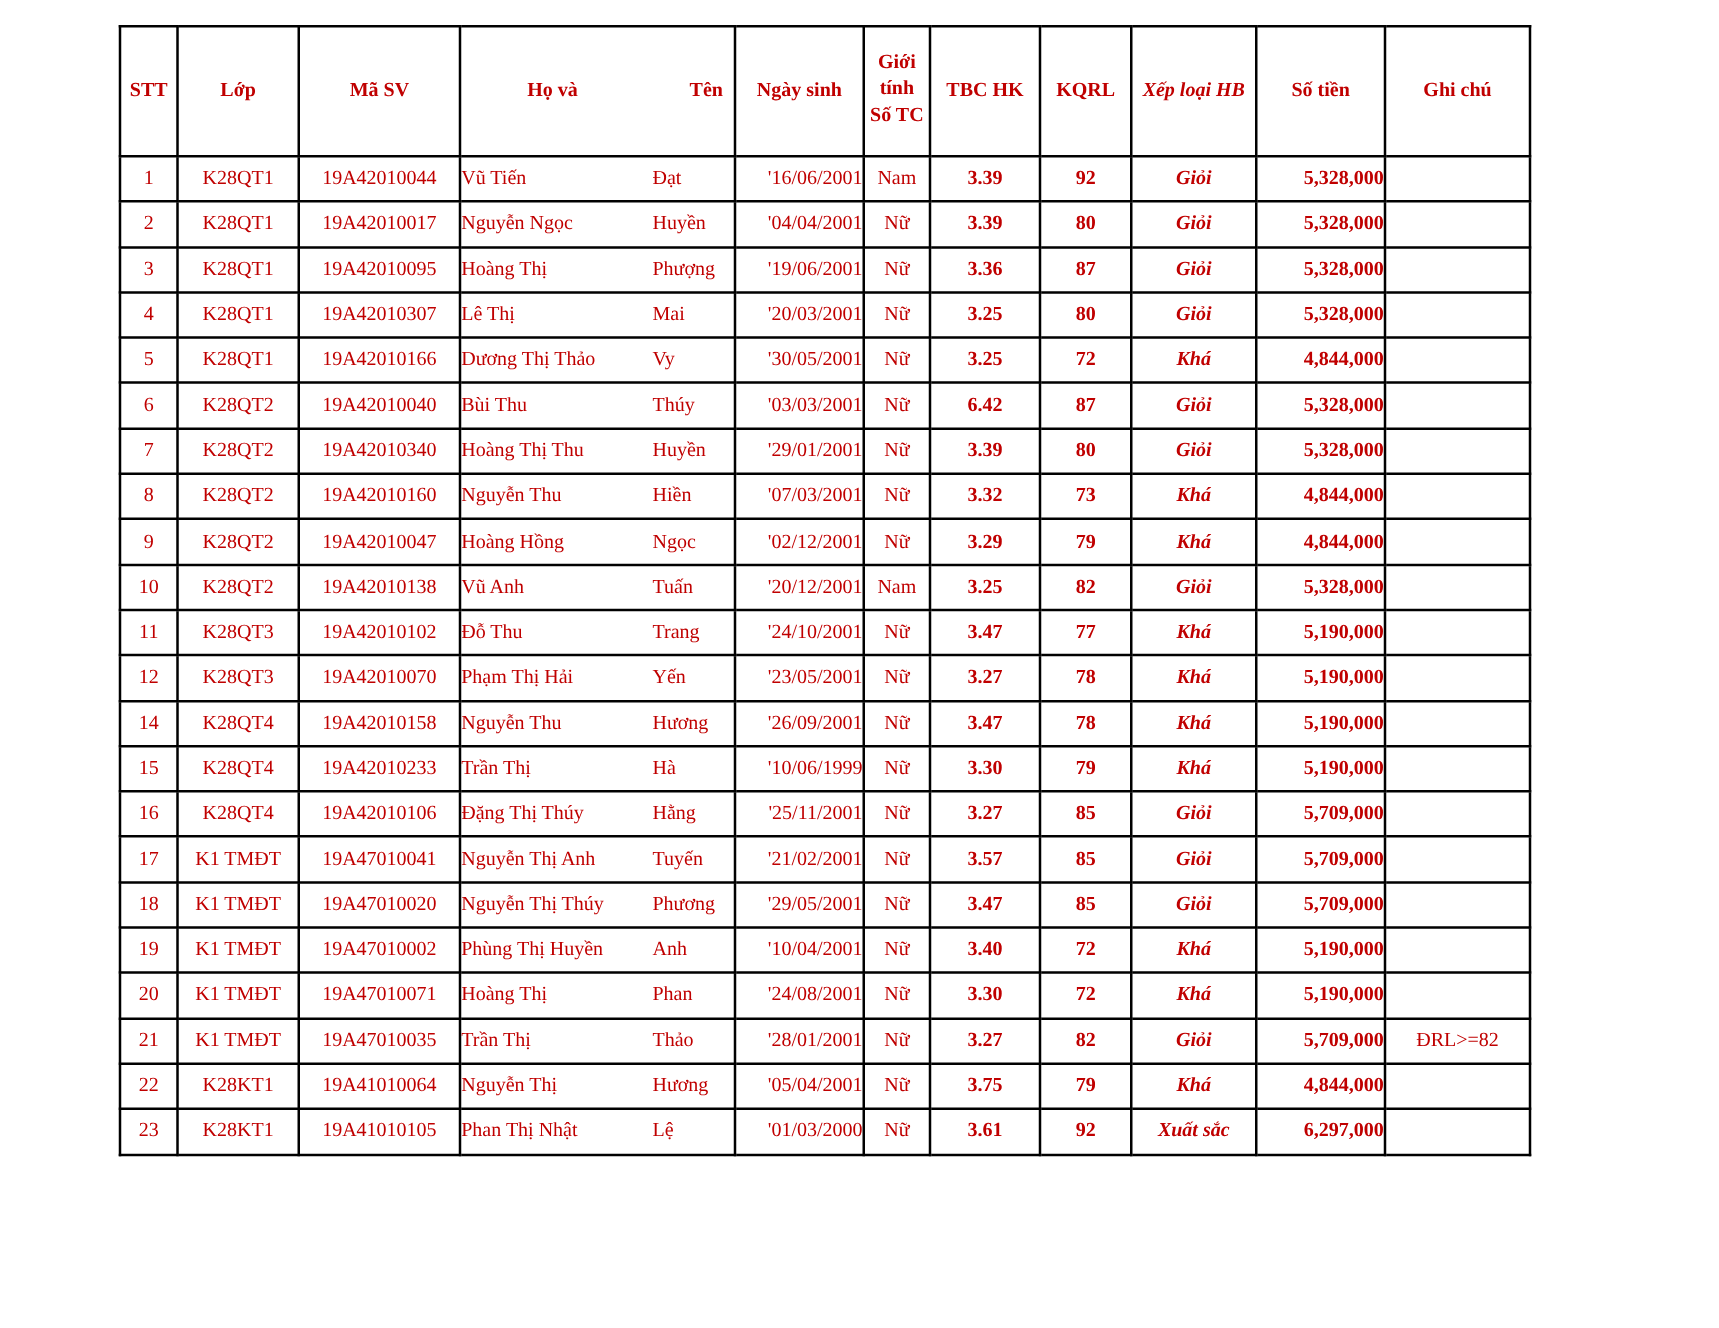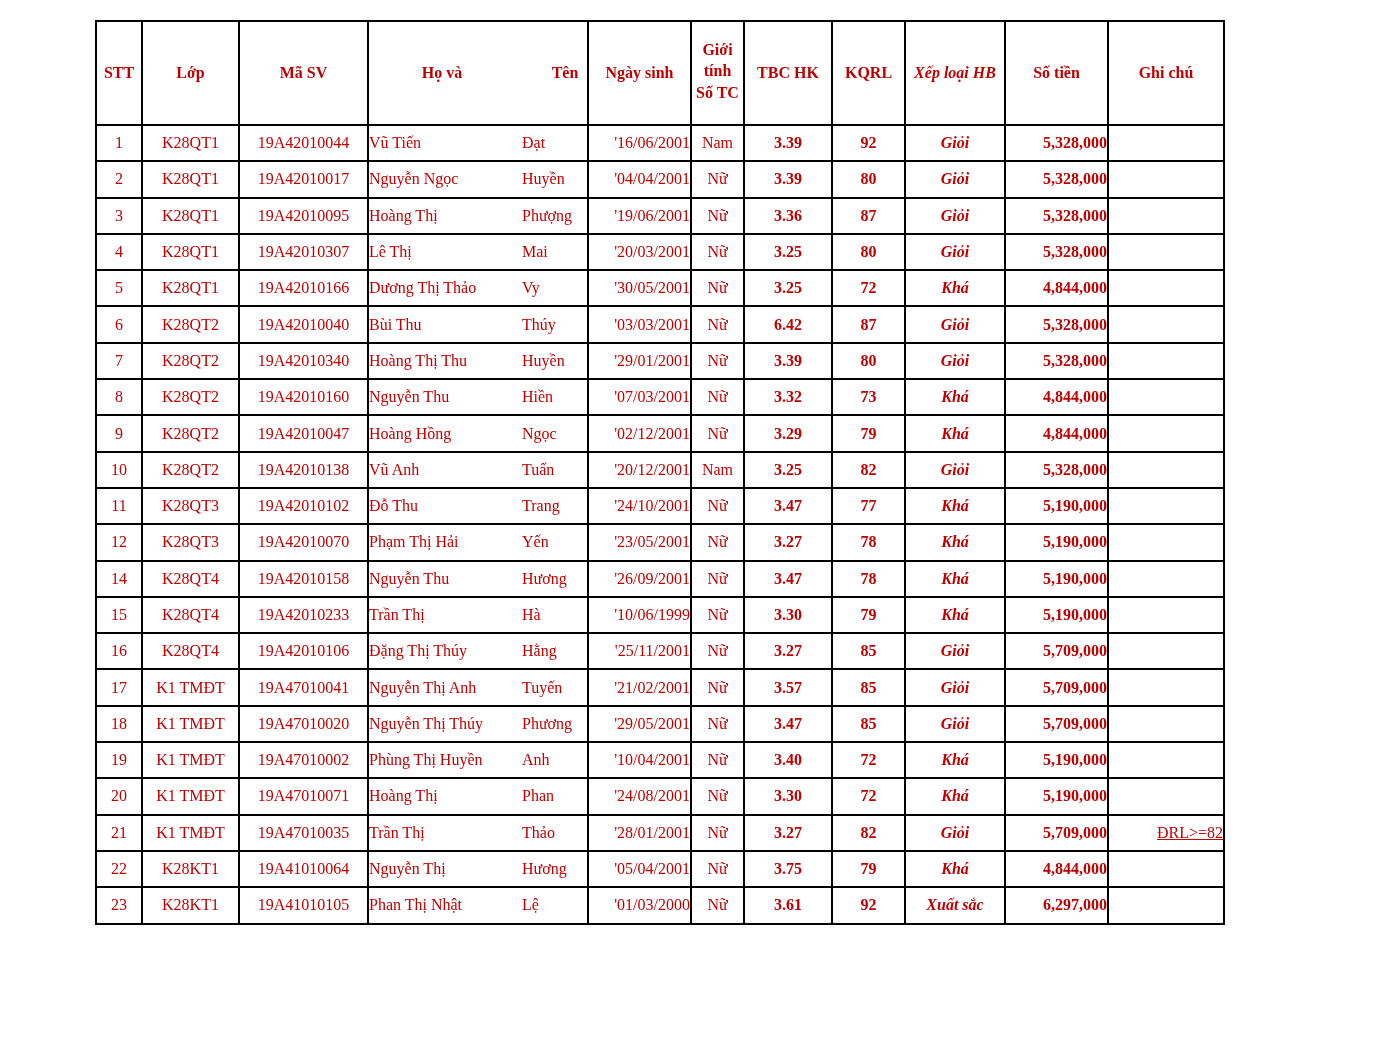--- a/index.html
+++ b/index.html
@@ -21,21 +21,21 @@
     font-size: 16px;
     white-space: nowrap;
     overflow: hidden;
     vertical-align: middle;
     padding: 0;
   }
   .sch th { height: 104px; font-weight: bold; text-align: center; }
   .sch td { height: 36.3px; }
   .c-center { text-align: center; }
   .c-right  { text-align: right; padding-right: 7px; font-family: Liberation Serif, serif; }
-  .c-left   { text-align: right;  padding-left: 3px; text-decoration: underline; }
+  .c-left   { text-align: center;  padding-left: 3px; }
   .bold { font-weight: bold; }
   .bi   { font-weight: bold; font-style: italic; }
   .wrap { white-space: normal; line-height: 1.25; }
   .name-cell { position: relative; padding-left: 7px; text-align: left; }
   .name-cell .ten { position: absolute; left: 153px; top: 50%; transform: translateY(-50%); }
   .name-th-wrap { display: flex; width: 100%; gap: 28px; }
   .name-th-wrap span:first-child { width: 146px; text-align: center; }
   .name-th-wrap span:last-child  { flex: 1; text-align: center; }
   .gender-th { vertical-align: top; }
   .gender-th-wrap {

